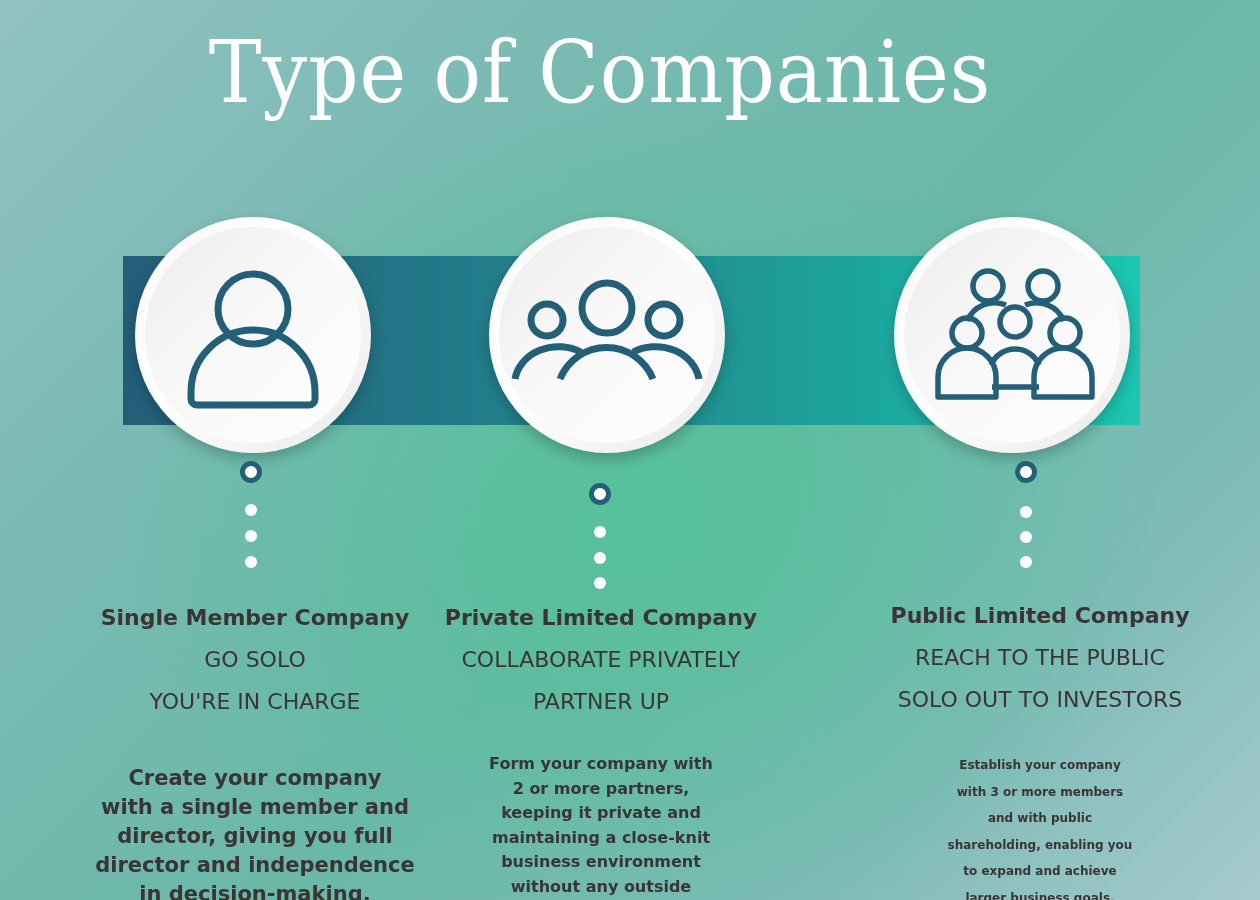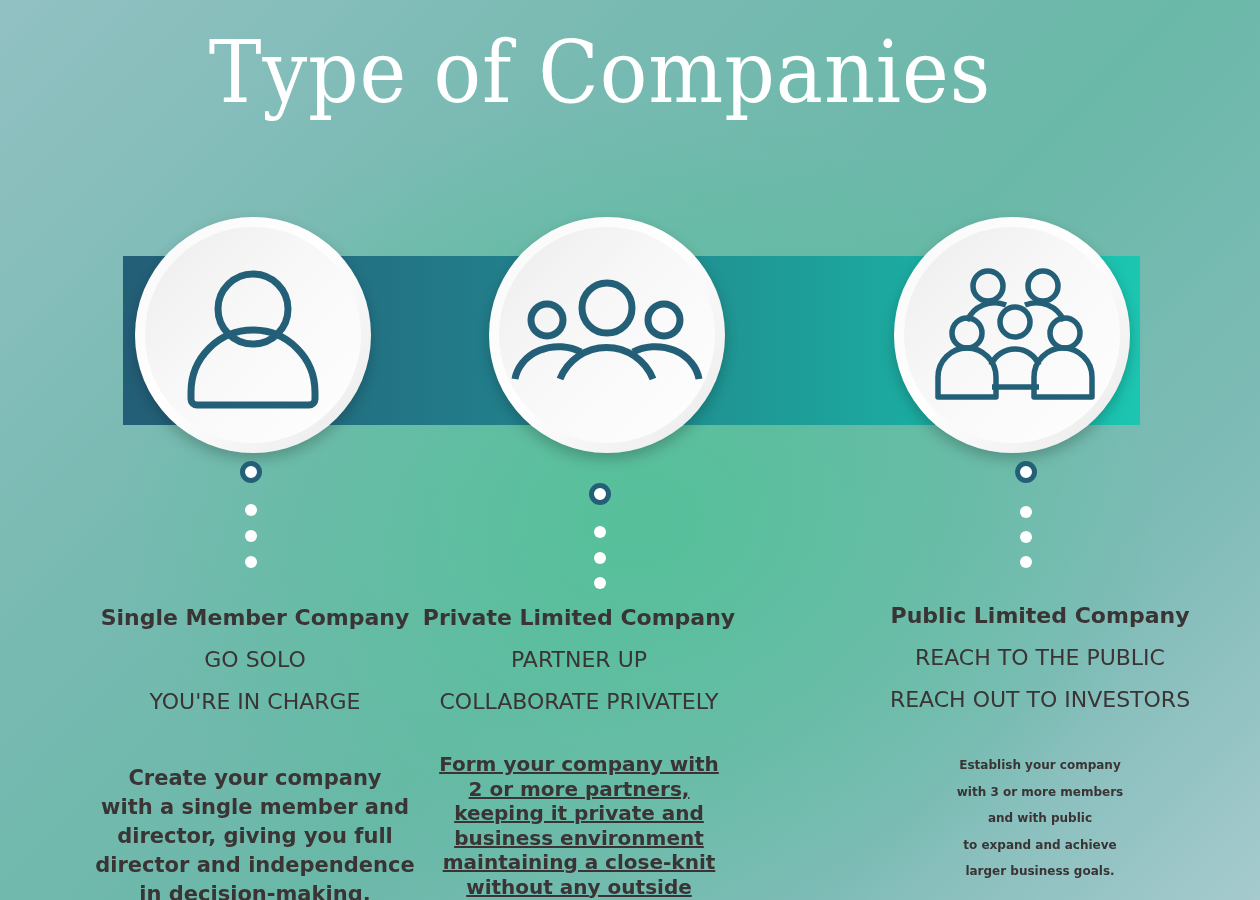--- a/index.html
+++ b/index.html
@@ -117,42 +117,43 @@
   </div>
   <div class="desc" style="margin-top:48px; font-size:21px; line-height:29px;">
     <div>Create your company</div>
     <div>with a single member and</div>
     <div>director, giving you full</div>
     <div>director and independence</div>
     <div>in decision-making.</div>
   </div>
 </div>
 
-<div class="col" style="left:396px; top:604px; width:366px;">
+<div class="col" style="left:418px; top:604px; width:366px;">
   <div class="head">
     <span class="name">Private Limited Company</span>
+    <span class="tag">COLLABORATE PRIVATELY</span>
     <span class="tag">PARTNER UP</span>
-    <span class="tag">COLLABORATE PRIVATELY</span>
   </div>
-  <div class="desc" style="margin-top:36px; font-size:20px; line-height:24.5px;text-decoration:underline;">
+  <div class="desc" style="margin-top:36px; font-size:16px; line-height:24.5px;">
     <div>Form your company with</div>
     <div>2 or more partners,</div>
     <div>keeping it private and</div>
+    <div>maintaining a close-knit</div>
     <div>business environment</div>
-    <div>maintaining a close-knit</div>
     <div>without any outside</div>
   </div>
 </div>
 
 <div class="col" style="left:845px; top:602px; width:390px;">
   <div class="head">
     <span class="name">Public Limited Company</span>
     <span class="tag">REACH TO THE PUBLIC</span>
-    <span class="tag">REACH OUT TO INVESTORS</span>
+    <span class="tag">SOLO OUT TO INVESTORS</span>
   </div>
   <div class="desc" style="margin-top:38px; font-size:12px; line-height:26.5px;">
     <div>Establish your company</div>
     <div>with 3 or more members</div>
     <div>and with public</div>
+    <div>shareholding, enabling you</div>
     <div>to expand and achieve</div>
     <div>larger business goals.</div>
   </div>
 </div>
 
 </body></html>

